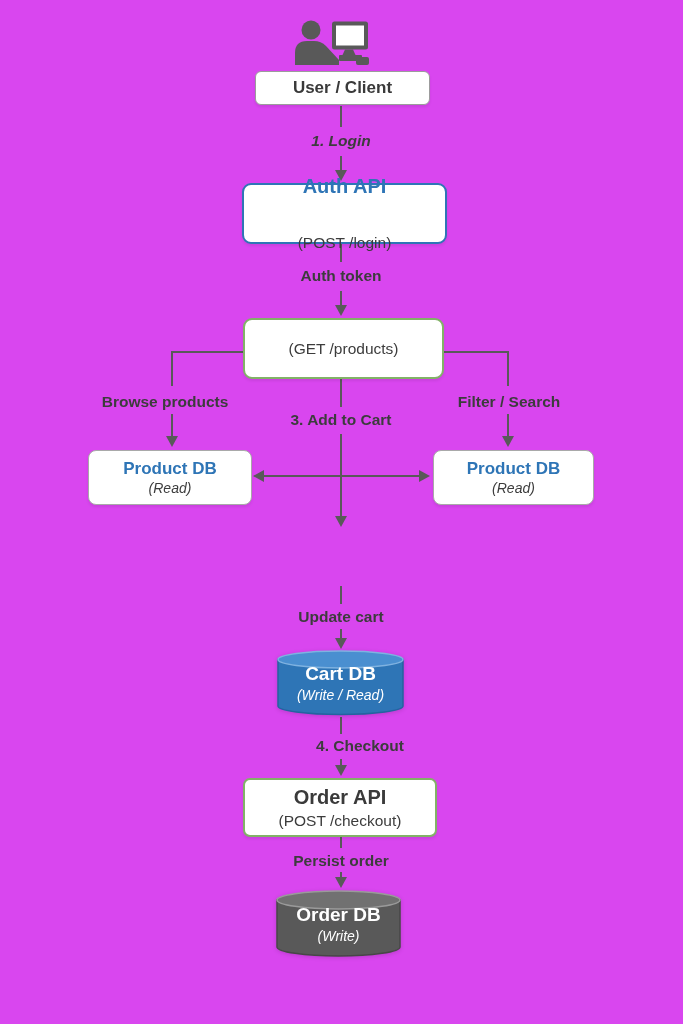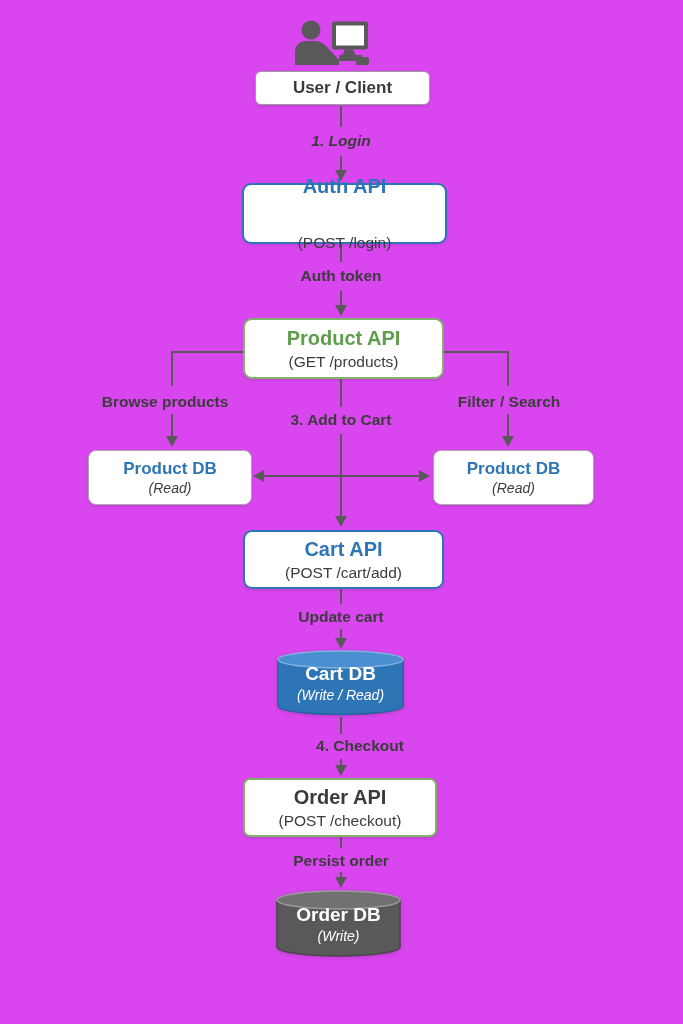--- a/index.html
+++ b/index.html
@@ -95,38 +95,33 @@
   <div class="node simple-box" style="left:255px;top:71px;width:173px;height:32px;">
     <div class="plain-label">User / Client</div>
   </div>
 
   <div class="node blue-box" style="left:242px;top:183px;width:201px;height:57px;gap:33px;">
     <div class="title-lg title-blue">Auth API</div>
     <div class="sub"><span>(POST</span><span class="pp">/login)</span></div>
   </div>
 
   <div class="node green-box" style="left:243px;top:318px;width:197px;height:57px;">
-    <div class="title-lg title-green">Product API</div>
     <div class="sub"><span>(GET</span><span class="pp">/products)</span></div>
   </div>
 
   <div class="node gray-box" style="left:88px;top:450px;width:162px;height:53px;">
     <div class="title-md">Product DB</div>
     <div class="sub sub-sm italic">(Read)</div>
   </div>
 
   <div class="node gray-box" style="left:433px;top:450px;width:159px;height:53px;">
     <div class="title-md">Product DB</div>
     <div class="sub sub-sm italic">(Read)</div>
   </div>
 
-  <div class="node blue-box" style="left:243px;top:530px;width:197px;height:55px;">
-    <div class="title-lg title-blue">Cart API</div>
-    <div class="sub"><span>(POST</span><span class="pp">/cart/add)</span></div>
-  </div>
 
   <div class="node green-box" style="left:243px;top:778px;width:190px;height:55px;border-radius:7px;">
     <div class="title-lg">Order API</div>
     <div class="sub"><span>(POST</span><span class="pp">/checkout)</span></div>
   </div>
 
   <div class="cylinder" style="left:277px;top:650px;width:127px;height:66px;">
     <svg width="127" height="66" viewBox="0 0 127 66" xmlns="http://www.w3.org/2000/svg">
       <path d="M1,9.5 V56 A62.5,8.5 0 0 0 126,56 V9.5 Z" fill="#2e75b6" stroke="#2463a0" stroke-width="1.5"></path>
       <ellipse cx="63.5" cy="9.5" rx="62.5" ry="8.5" fill="#4a8fd0" stroke="#7fb2e0" stroke-width="1.5"></ellipse>

